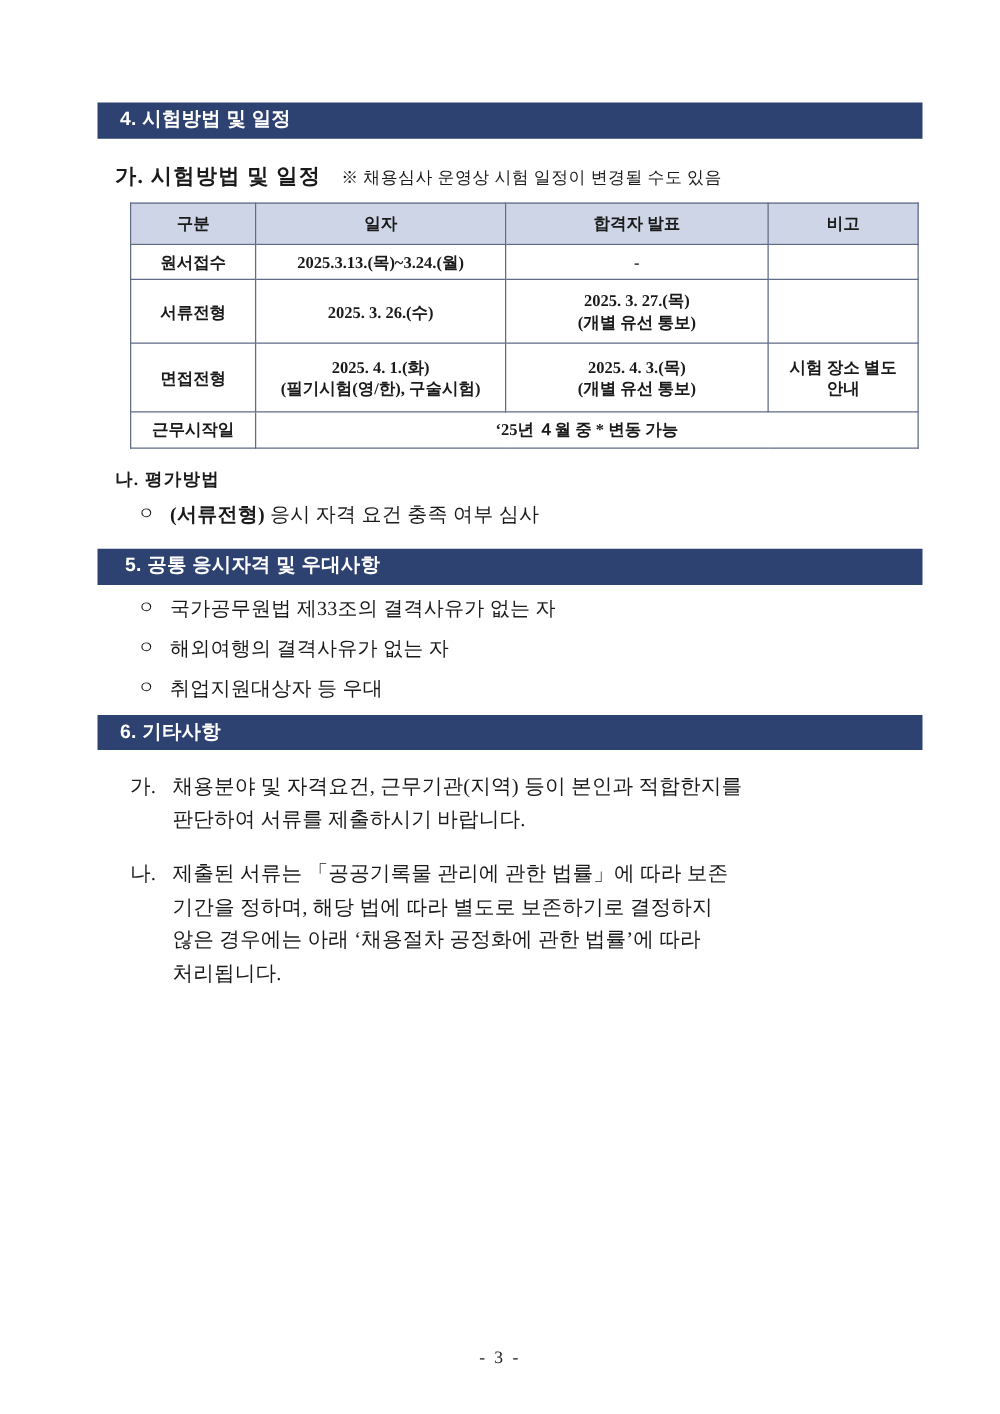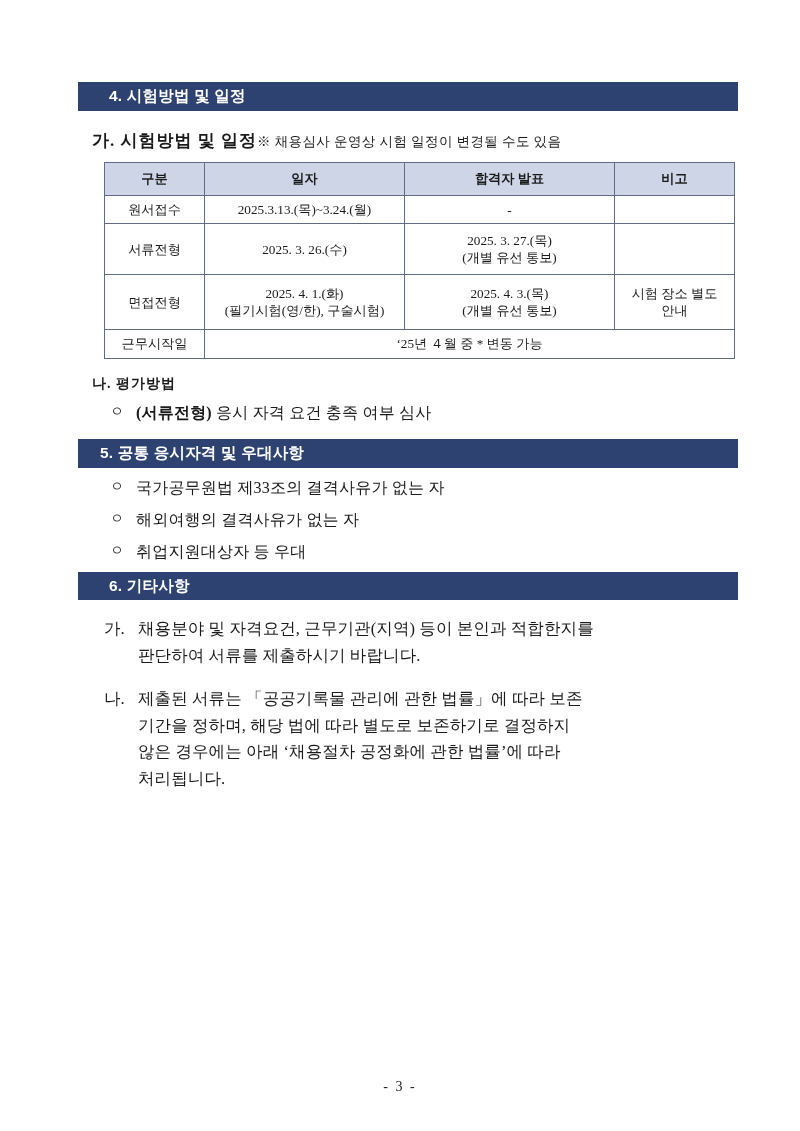--- a/index.html
+++ b/index.html
@@ -31,26 +31,27 @@
   .sec-bar {
     background: #2e4272;
     color: #ffffff;
     font-weight: bold;
     font-size: 15.5px;
     letter-spacing: 0.2px;
     padding: 5px 6px 6px 22px;
     line-height: 1.15;
     font-family: "Liberation Sans", "DejaVu Sans", sans-serif;
   }
-  .sec-bar.indent2 { padding-left: 31px; }
+  .sec-bar.indent2 { padding-left: 18px; }
 
   
   .h-ga {
     display: flex;
     align-items: baseline;
+    gap: 16px;
     margin: 18px 0 10px 14px;
   }
   .h-ga .label {
     font-weight: bold;
     font-size: 17px;
     letter-spacing: 1px;
   }
   .h-ga .note {
     font-size: 13.5px;
     letter-spacing: 0.4px;
@@ -70,20 +71,21 @@
     width: 630px;
     font-size: 13.2px;
     table-layout: fixed;
   }
   table.sched th, table.sched td {
     border: 1px solid #5f6b87;
     text-align: center;
     vertical-align: middle;
     padding: 5px 3px;
     line-height: 1.32;
+    font-weight: bold;
   }
   table.sched thead th {
     background: #cdd5e6;
     font-weight: bold;
     height: 22px;
   }
   table.sched td.tall { height: 40px; }
   table.sched td.tall3 { height: 44px; }
   .col1 { width: 100px; }
   .col2 { width: 200px; }

